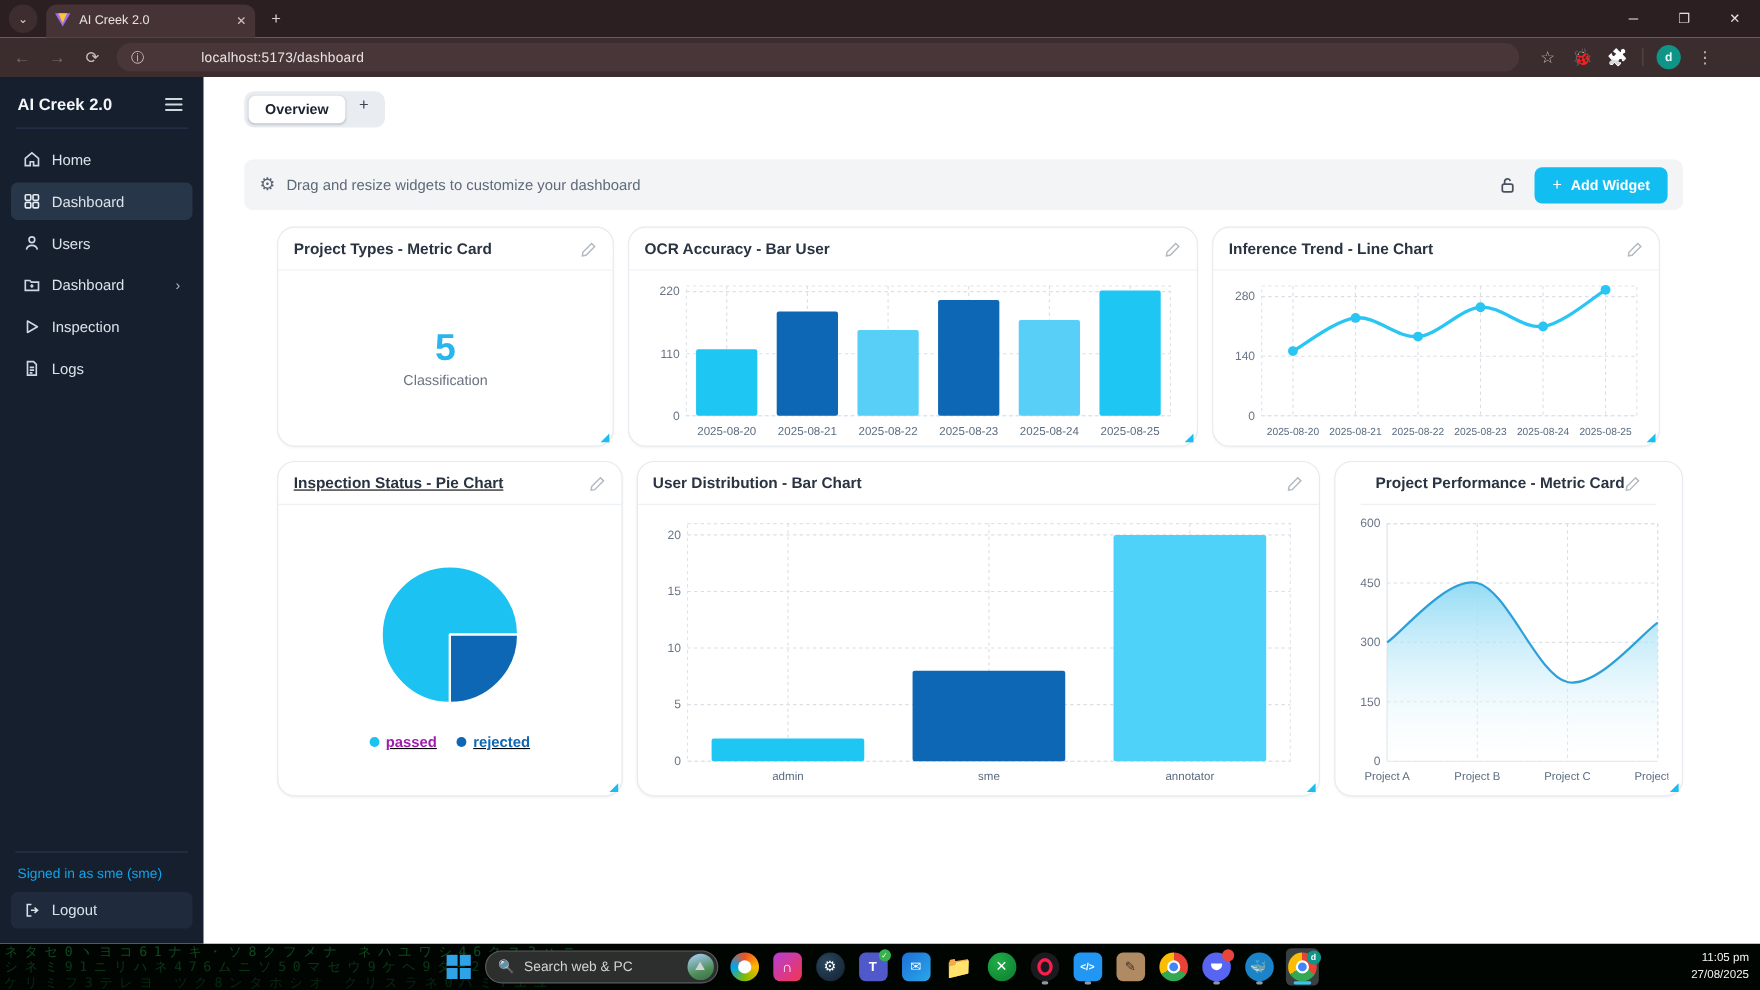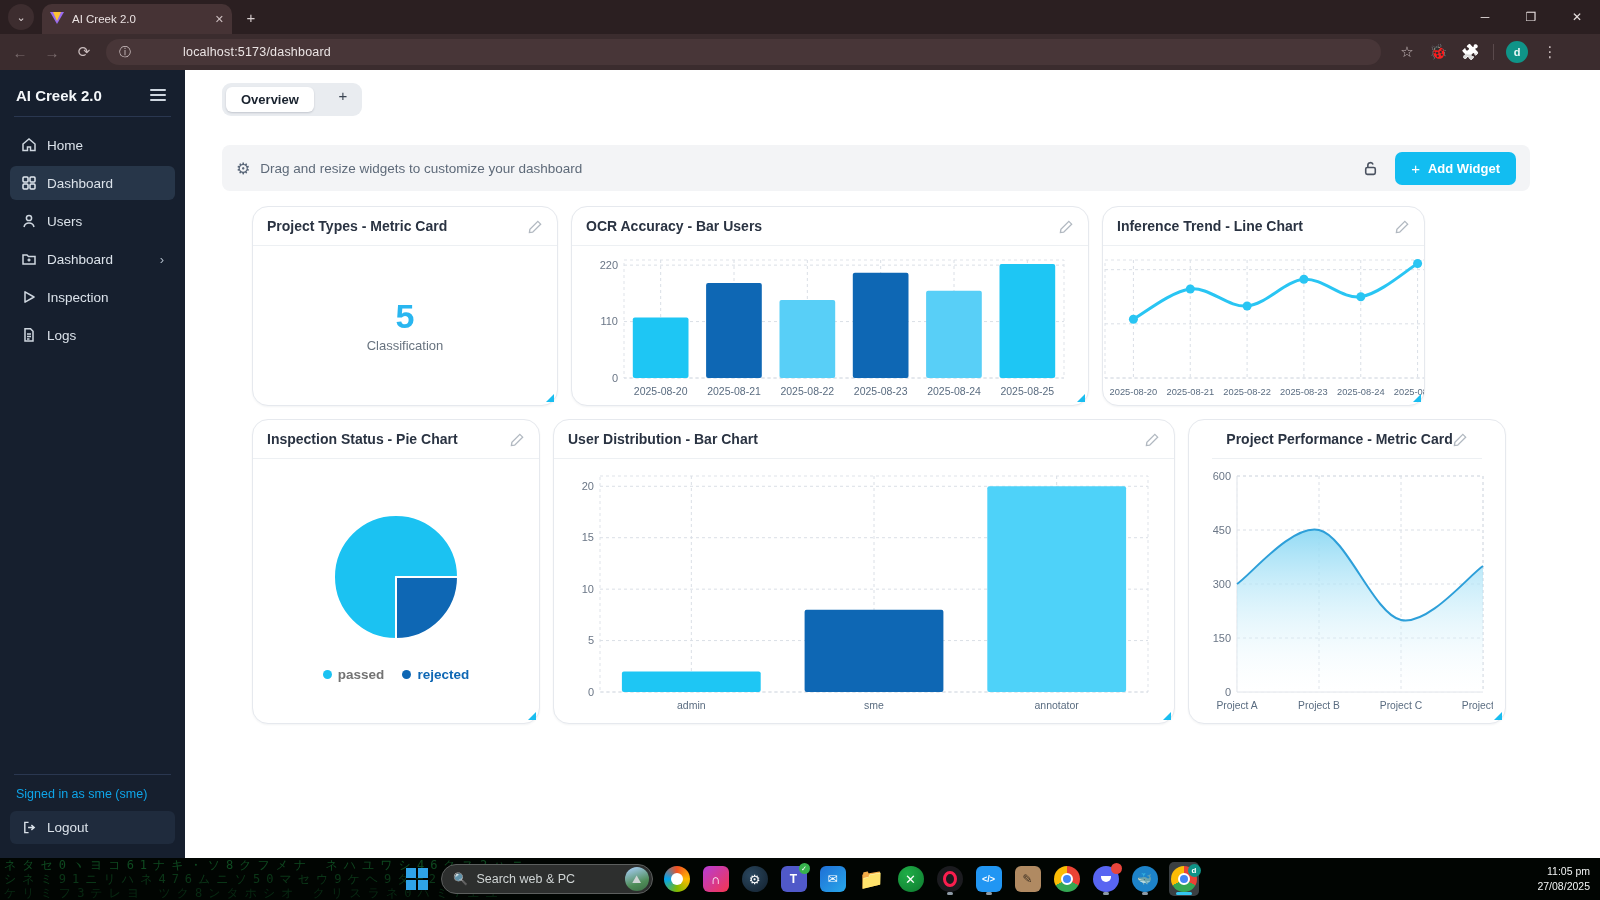--- a/index.html
+++ b/index.html
@@ -45,21 +45,21 @@
   .sb-item svg{flex-shrink:0;}
   .sb-item.active{background:#273649;}
   .sb-item .chev{margin-left:auto;color:#aeb9c6;font-size:13px;}
   .sb-foot{margin-top:auto;padding-bottom:14px;}
   .signed{color:#0ea5e9;font-size:12.5px;padding:12px 16px 4px 16px;}
   .logout{display:flex;align-items:center;gap:10px;margin:6px 10px 0 10px;padding:9px 12px;border-radius:6px;
     background:#1f2b3d;color:#dbe2ea;font-size:13.5px;cursor:pointer;}
 
   .main{flex:1;padding:13px 70px 0 37px;overflow:hidden;}
   .tabsrow{margin-bottom:29px;display:flex;}
-  .tabswrap{background:#e9ecf0;border-radius:9px;padding:4px;display:flex;align-items:flex-start;gap:14px;}
+  .tabswrap{background:#e9ecf0;border-radius:9px;padding:4px;display:flex;align-items:flex-start;gap:2px;}
   .tabpill{background:#fff;border-radius:6px;padding:5px 15px;font-size:13px;font-weight:700;color:#19222e;
     box-shadow:0 1px 2px rgba(20,30,50,.18);cursor:pointer;}
   .addtab{width:30px;text-align:center;font-size:15px;color:#3a4452;cursor:pointer;}
   .hintbar{background:#f3f4f6;border-radius:8px;height:46px;display:flex;align-items:center;
     justify-content:space-between;padding:0 14px;margin-bottom:15px;}
   .hintleft{display:flex;align-items:center;gap:10px;color:#5e6a79;font-size:13.5px;}
   .gear{font-size:16px;color:#596678;}
   .hintright{display:flex;align-items:center;gap:16px;}
   .lockbtn{cursor:pointer;display:flex;}
   .addwidget{display:flex;align-items:center;gap:8px;background:#12bdf1;color:#fff;font-size:13px;font-weight:700;
@@ -76,22 +76,22 @@
   .card-b{flex:1;display:flex;flex-direction:column;align-items:center;justify-content:center;position:relative;overflow:hidden;}
   .rsz{position:absolute;right:3px;bottom:3px;width:0;height:0;
     border-left:8px solid transparent;border-bottom:8px solid #19bdf0;cursor:nwse-resize;}
   .metric-num{font-size:34px;font-weight:700;color:#29b6f0;line-height:1.1;}
   .metric-lab{font-size:13px;color:#68737f;margin-top:3px;}
   .plegend{display:flex;gap:18px;justify-content:center;padding:6px 0 12px 0;font-size:13.5px;font-weight:600;}
   .pleg{display:flex;align-items:center;gap:6px;}
   .pleg .dot{width:9px;height:9px;border-radius:50%;display:inline-block;}
   svg{display:block;}
   svg text{font-family:"Liberation Sans","DejaVu Sans",sans-serif;}
-  .w1{width:306px;height:200px;} .w2{width:518px;height:200px;} .w3{width:323px;height:200px;}
-  .w4{width:288px;height:305px;} .w5{width:622px;height:305px;} .w6{width:318px;height:305px;align-items:center;}
+  .w1{width:306px;height:200px;} .w2{width:518px;height:200px;} .w3{width:407px;height:200px;}
+  .w4{width:314px;height:305px;text-decoration:underline;} .w5{width:622px;height:305px;} .w6{width:318px;height:305px;align-items:center;}
 
   
   .desktop{position:relative;width:1600px;height:42px;background:#020502;overflow:hidden;}
   .matrix{position:absolute;inset:0;color:#1d9c42;font-size:12px;line-height:14px;white-space:nowrap;
     font-family:"DejaVu Sans Mono",monospace;letter-spacing:6px;padding-left:4px;}
   .matrix .r2{color:#15722f;} .matrix .r3{color:#0e5423;}
   .taskbar{position:absolute;inset:0;background:rgba(2,6,3,.55);display:flex;align-items:center;}
   .tb-center{display:flex;align-items:center;gap:9px;margin:0 auto;}
   .tbtn{width:30px;height:34px;display:flex;align-items:center;justify-content:center;position:relative;cursor:pointer;}
   .ind{position:absolute;bottom:1px;left:50%;transform:translateX(-50%);width:6px;height:3px;border-radius:2px;background:#8d9aa5;}
@@ -285,21 +285,21 @@
             </div>
             <div class="card-b">
               <div class="metric-num">5</div>
               <div class="metric-lab">Classification</div>
             </div>
             <span class="rsz"></span>
           </div>
 
           <div class="card w2">
             <div class="card-h">
-              <span class="card-t">OCR Accuracy - Bar Users</span>
+              <span class="card-t">OCR Accuracy - Bar User</span>
               <span class="editbtn">
                 <svg width="15" height="15" viewBox="0 0 16 16" fill="none" stroke="#97a1ac" stroke-width="1.4">
                     <path d="m10.5 2.5 3 3L5 14l-3.5.5L2 11z"></path>
                   </svg>
                 </span>
             </div>
             <div class="card-b">
               <div>
                   <svg width="488" height="152" viewBox="0 0 488 152">
                     <rect x="38" y="10" width="440" height="118" fill="none" stroke="#dfe3e9" stroke-dasharray="3 3"></rect>
@@ -392,21 +392,21 @@
             <div class="card-b">
               <div>
                   <svg width="220" height="172" viewBox="0 0 220 172">
                     <path d="M110,88 L110.0,150.0 A62,62 0 1 1 172.0,88.0 Z" fill="#1bc2f2" stroke="#fff" stroke-width="2" stroke-linejoin="round"></path>
                     <path d="M110,88 L172.0,88.0 A62,62 0 0 1 110.0,150.0 Z" fill="#0e67b4" stroke="#fff" stroke-width="2" stroke-linejoin="round"></path>
                   </svg>
                 </div>
               <div class="plegend">
                 <span class="pleg">
                   <span class="dot" style="background: rgb(27, 194, 242);"></span>
-                  <span class="lbl" style="color: #737373;">passed</span>
+                  <span class="lbl" style="color: #a21caf;">passed</span>
                 </span>
                 <span class="pleg">
                   <span class="dot" style="background: rgb(14, 103, 180);"></span>
                   <span class="lbl" style="color: rgb(14, 103, 180);">rejected</span>
                 </span>
               </div>
             </div>
             <span class="rsz"></span>
           </div>
 

